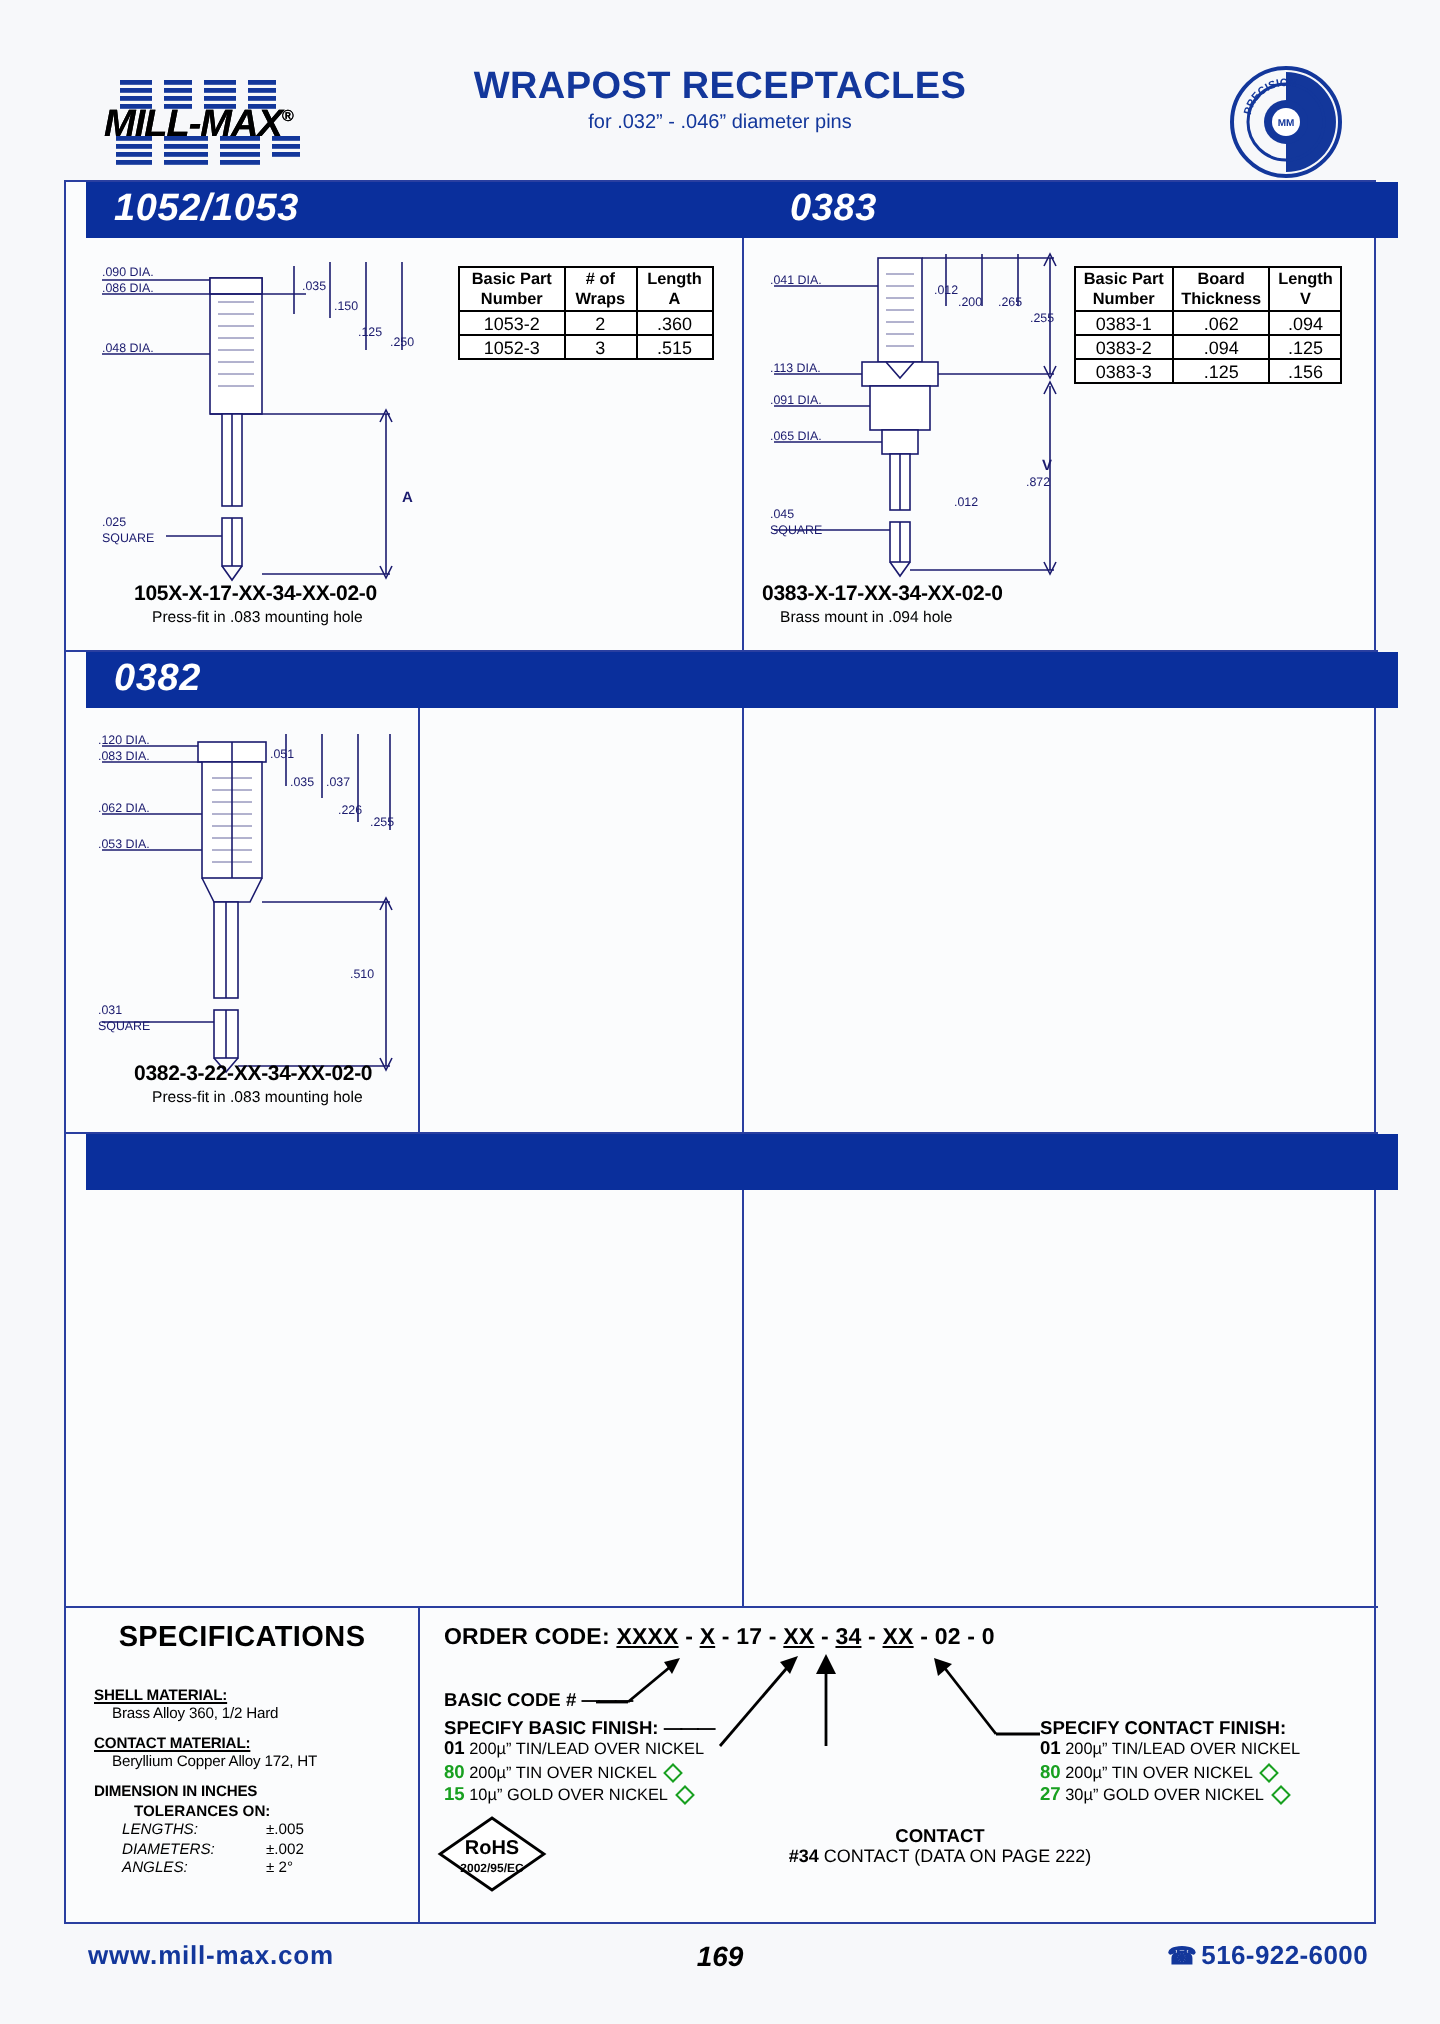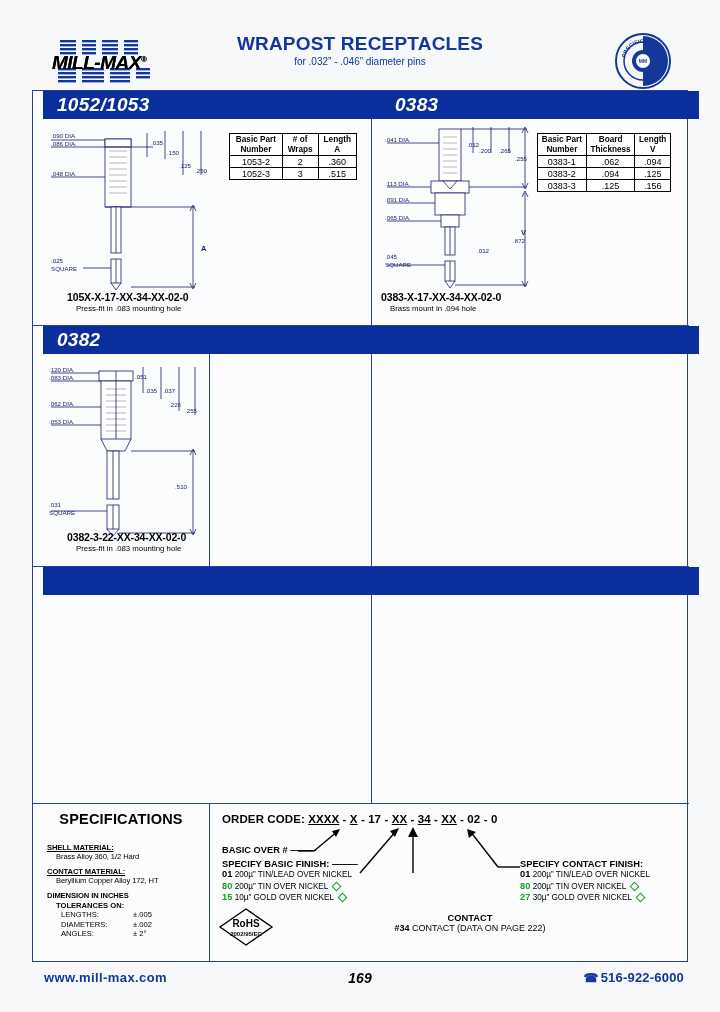--- a/index.html
+++ b/index.html
@@ -133,27 +133,27 @@
   .spec-v {
     font-size: 7.6px; color: #000; margin-left: 9px; margin-bottom: 6px;
     letter-spacing: -0.1px;
   }
   .spec-h2 {
     font-size: 7.6px; font-weight: bold; color: #000;
     letter-spacing: -0.1px; margin-top: 2px;
   }
   .tol-head {
     font-size: 7.6px; font-weight: bold; color: #000;
-    margin-left: 9px; margin-top: 1px;
+    margin-left: 20px; margin-top: 1px;
   }
   .tol-row {
     font-size: 7.6px; color: #000; margin-left: 14px;
     display: flex; line-height: 9.5px;
   }
-  .tol-row .k { width: 72px; }
+  .tol-row .k { width: 72px; font-style: italic; }
 
   
   .oc-line {
     position: absolute; left: 12px; top: 10px;
     font-size: 11.5px; font-weight: bold; color: #000;
     white-space: nowrap; letter-spacing: 0.1px;
   }
   .oc-line .u { text-decoration: underline; }
 
   .ocbp {
@@ -605,21 +605,21 @@
           <line x1="203" y1="48" x2="203" y2="8"></line>
           <path d="M198 12 L203 2 L208 12" fill="#000" stroke="none"></path>
 
           <line x1="288" y1="42" x2="260" y2="6"></line>
           <path d="M257 4 L266 7 L259 13" fill="#000" stroke="none"></path>
           <line x1="288" y1="42" x2="310" y2="42"></line>
         </g>
       </svg>
 
       <div class="ocbp">
-        <span>BASIC OVER #</span> <span class="dash">———</span>
+        <span>BASIC CODE #</span> <span class="dash">———</span>
       </div>
 
       <div style="position:absolute; left:12px; top:56px;">
         <div class="fin-head">
           <span>SPECIFY BASIC FINISH:</span> <span style="letter-spacing:-1px">———</span>
         </div>
         <div class="fin-row">
           <span class="code">01</span>
           <span>200µ” TIN/LEAD OVER NICKEL</span>
         </div>

